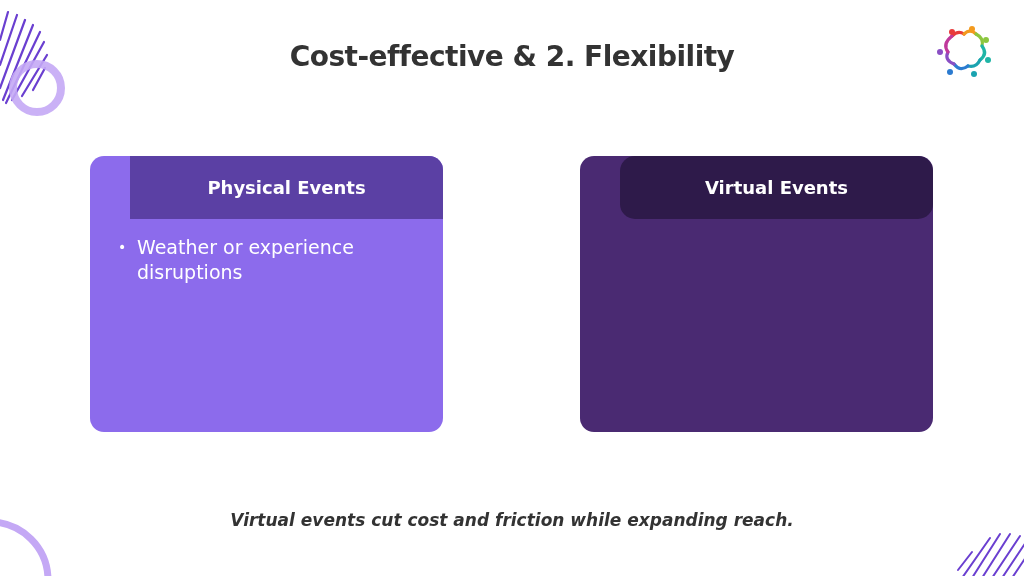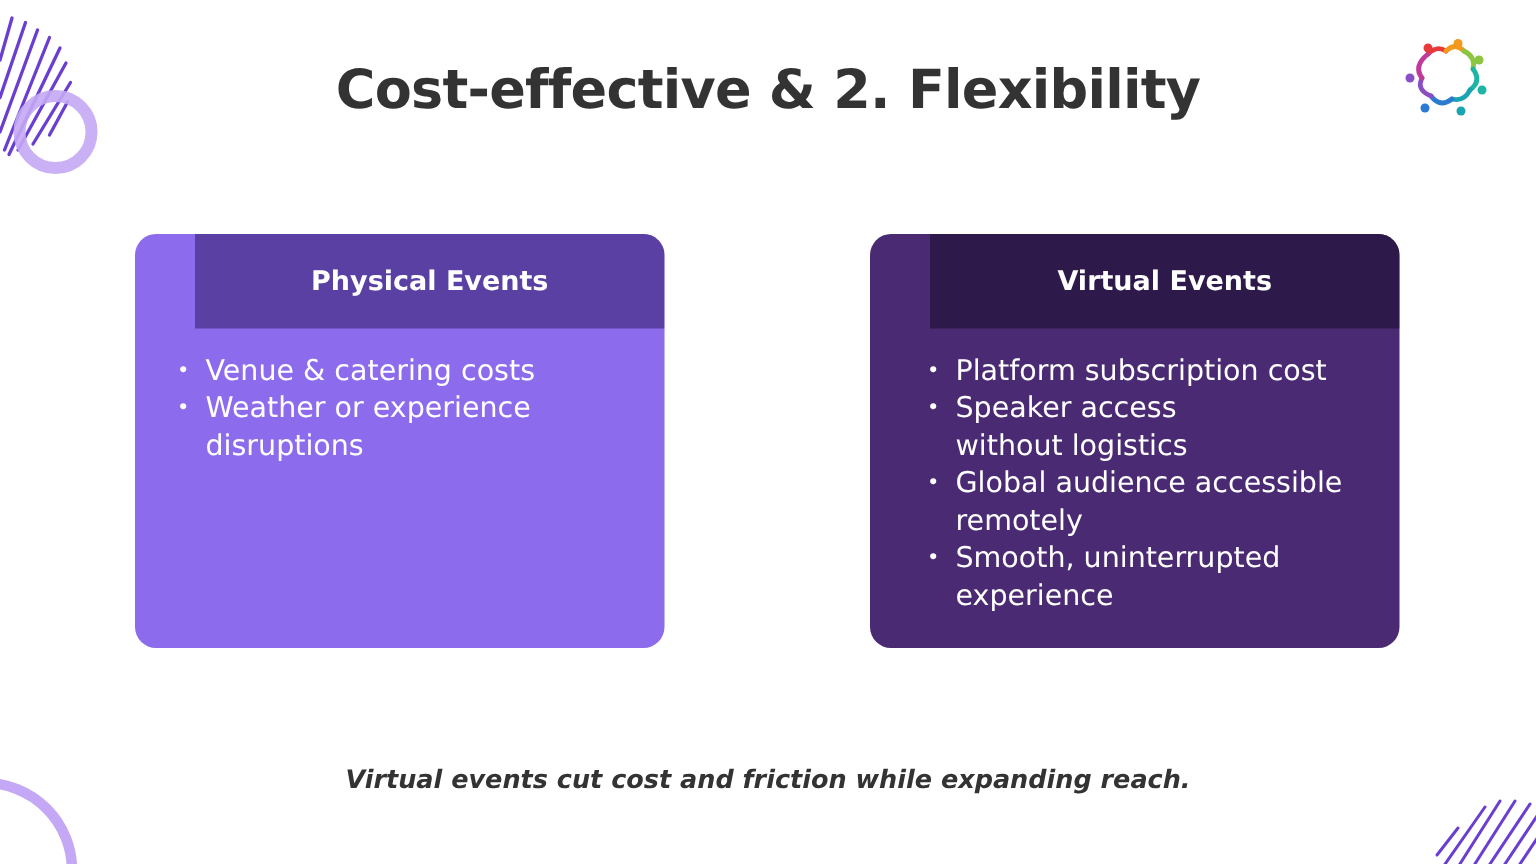--- a/index.html
+++ b/index.html
@@ -3,35 +3,35 @@
 <meta charset="utf-8">
 <style>
   html, body { margin: 0; padding: 0; }
   body {
     width: 1024px; height: 576px; overflow: hidden; position: relative;
     background: #ffffff;
     font-family: "DejaVu Sans", "Liberation Sans", sans-serif;
   }
   .title {
     position: absolute; left: 0; right: 0; top: 40px;
-    text-align: center; font-size: 36px; font-weight: bold; color: #333333;
+    text-align: center; font-size: 28px; font-weight: bold; color: #333333;
     letter-spacing: -0.5px;
   }
   .card {
     position: absolute; top: 156px; width: 353px; height: 276px;
     border-radius: 14px; overflow: hidden;
   }
   .card.physical { left: 90px; background: #8c6bec; }
   .card.virtual { left: 580px; background: #4a2a72; }
   .card-header {
     height: 63px; display: flex; align-items: center; justify-content: center;
     color: #ffffff; font-weight: bold; font-size: 18px; margin-left: 40px;
   }
   .physical .card-header { background: #5b40a4; }
-  .virtual .card-header { background: #2e1a4a; }
+  .virtual .card-header { background: #2e1a4a; border-radius: 15px; }
   .card ul {
     list-style: none; margin: 0; padding: 16px 0 0 0; color: #ffffff;
     font-size: 19px; line-height: 25px;
   }
   .physical ul { padding-left: 28px; }
   .virtual ul { padding-left: 38px; }
   .card li { position: relative; padding-left: 19px; }
   .card li::before {
     content: "•"; position: absolute; left: 0; top: 0; font-size: 14px;
   }
@@ -93,28 +93,21 @@
   <circle cx="40" cy="52" r="3" fill="#1aa3b0"></circle>
   <circle cx="16" cy="50" r="3" fill="#2b7bd0"></circle>
   <circle cx="6" cy="30" r="3" fill="#8a4fc4"></circle>
 </svg>
 
 <div class="title">Cost-effective &amp; 2. Flexibility</div>
 
 <div class="card physical">
   <div class="card-header">Physical Events</div>
   <ul>
-    <li>Venue &amp; catering costs</li>
     <li style="width:230px">Weather or experience disruptions</li>
   </ul>
 </div>
 
 <div class="card virtual">
   <div class="card-header">Virtual Events</div>
-  <ul>
-    <li>Platform subscription cost</li>
-    <li style="width:190px">Speaker access without logistics</li>
-    <li style="width:290px">Global audience accessible remotely</li>
-    <li style="width:250px">Smooth, uninterrupted experience</li>
-  </ul>
 </div>
 
 <div class="footer">Virtual events cut cost and friction while expanding reach.</div>
 
 </body></html>

